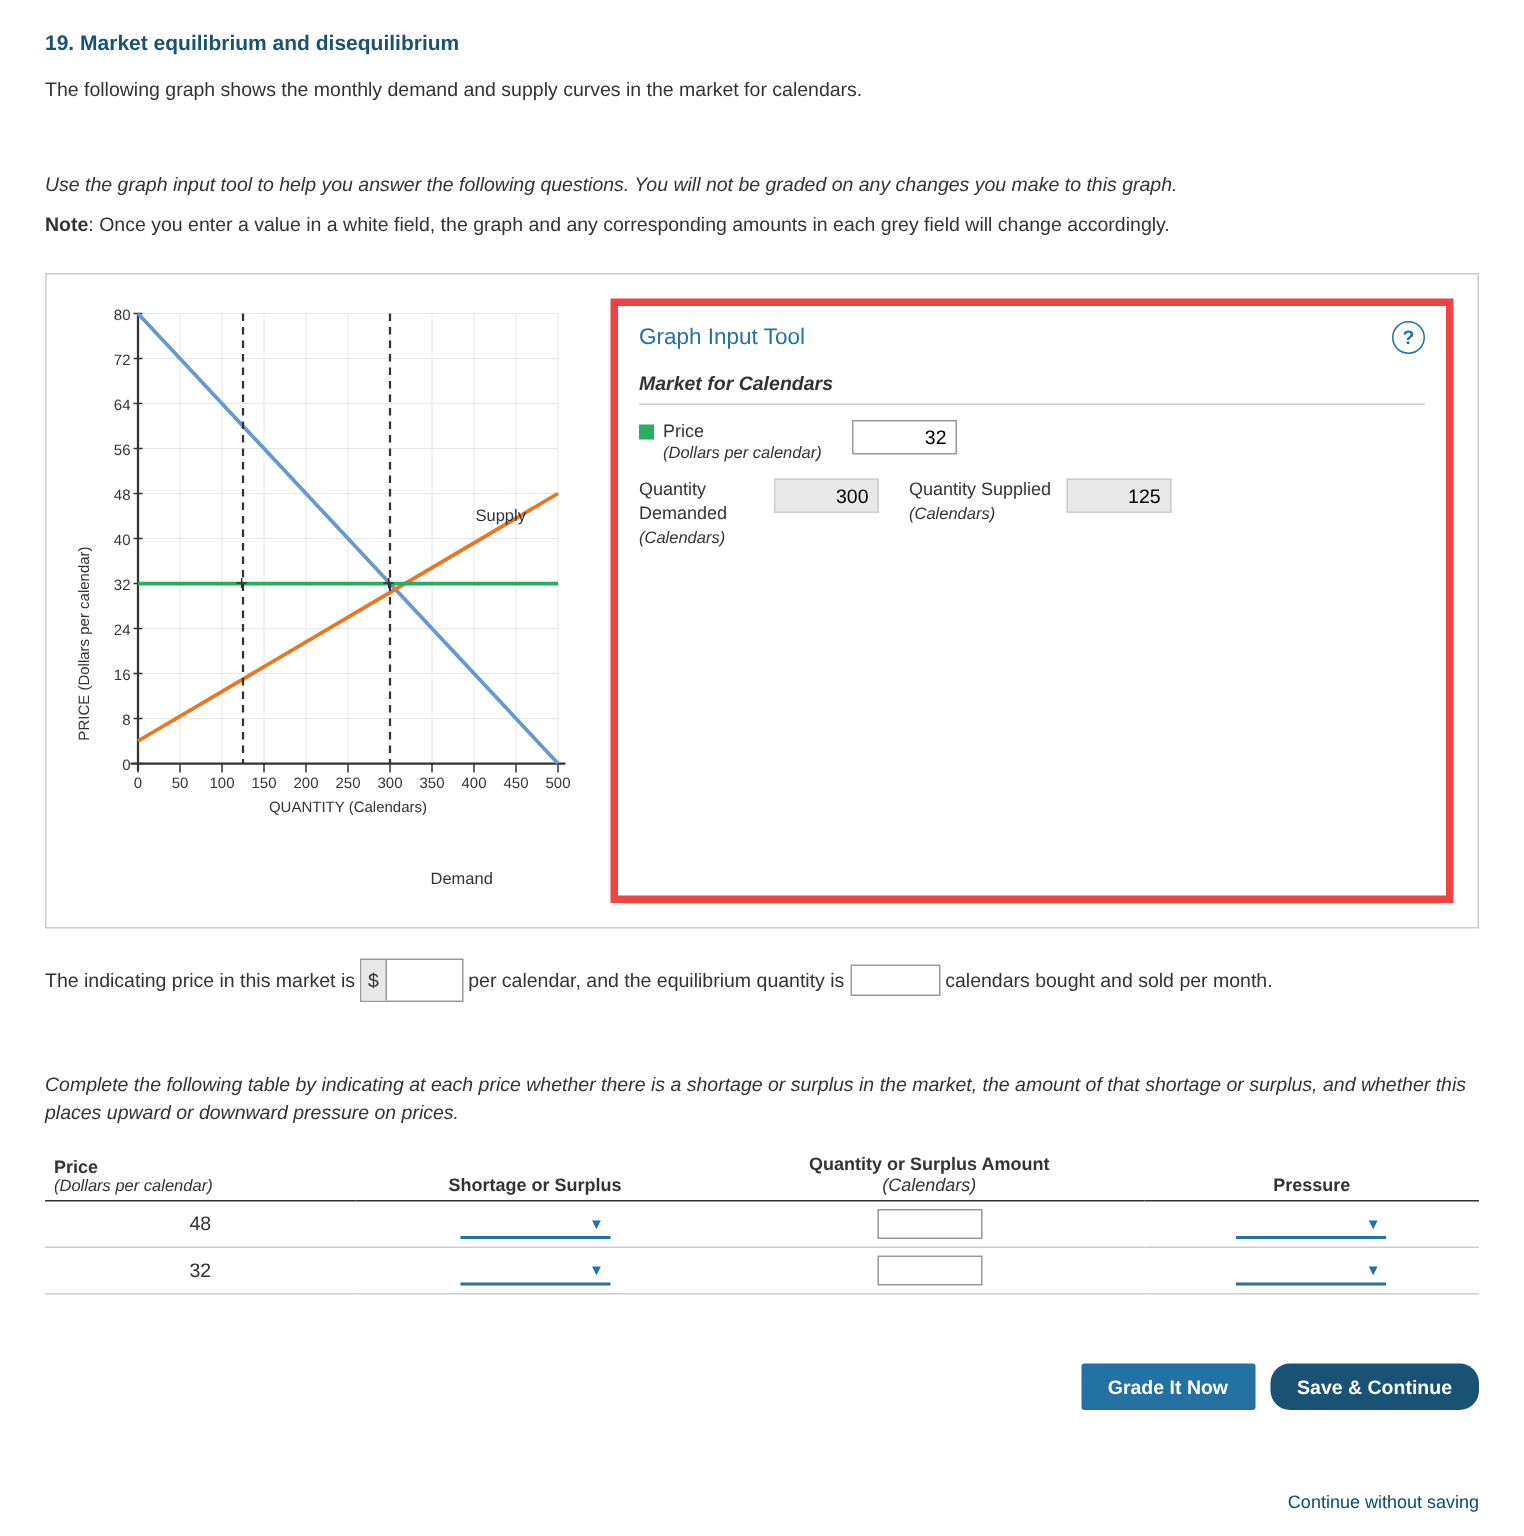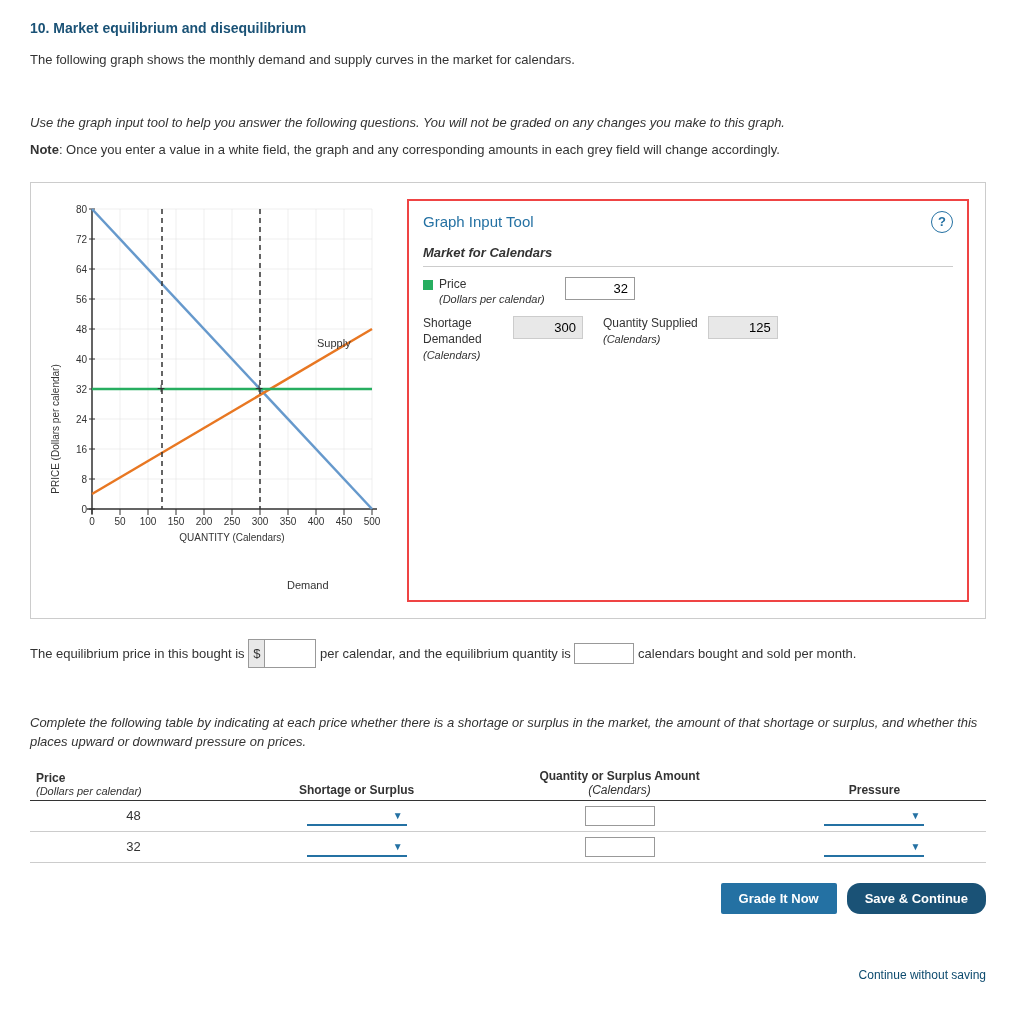--- a/index.html
+++ b/index.html
@@ -34,21 +34,21 @@
 
     
     .graph-area {
       width: 340px;
       flex-shrink: 0;
     }
 
     
     .input-tool-panel {
       flex: 1;
-      border: 2px solid #ef4444;
+      border: 5px solid #ef4444;
       padding: 10px 14px;
     }
     .input-tool-header {
       display: flex;
       justify-content: space-between;
       align-items: center;
       margin-bottom: 12px;
     }
     .input-tool-title {
       font-size: 15px;
@@ -204,21 +204,21 @@
     }
 
     
     .action-buttons {
       display: flex;
       flex-direction: column;
       align-items: flex-end;
       gap: 6px;
       margin-top: 16px;
     }
-    .btn-row { display: flex; gap: 10px; }
+    .btn-row { display: flex; gap: 10px; margin-top: 26px; }
     .btn-grade {
       background: #2471a3;
       color: #fff;
       border: none;
       padding: 8px 18px;
       font-size: 13px;
       font-weight: bold;
       cursor: pointer;
       border-radius: 2px;
     }
@@ -240,21 +240,21 @@
       margin-top: 48px;
     }
   </style>
 </head>
 <body>
 
 
 
 
 <div class="question-title">
-  <span>10.</span>
+  <span>19.</span>
   <span>Market equilibrium and disequilibrium</span>
 </div>
 
 
 <p class="intro-text">The following graph shows the monthly demand and supply curves in the market for calendars.</p>
 <br>
 <p class="italic-text">Use the graph input tool to help you answer the following questions. You will not be graded on any changes you make to this graph.</p>
 <p class="note-text">
   <strong>Note</strong><span>: Once you enter a value in a white field, the graph and any corresponding amounts in each grey field will change accordingly.</span>
 </p>
@@ -392,21 +392,21 @@
           <div class="label-text label-italic">(Dollars per calendar)</div>
         </div>
       </div>
       <input class="input-field" type="text" value="32" style="">
     </div>
 
     <div class="qty-row">
       <div class="qty-group">
         <div>
           <div class="qty-label">
-            <span>Shortage</span><br>
+            <span>Quantity</span><br>
             <span>Demanded</span><br>
             <span class="label-italic">(Calendars)</span>
           </div>
         </div>
         <input class="input-field-gray" type="text" value="300" style="">
       </div>
       <div class="qty-group">
         <div>
           <div class="qty-label">
             <span>Quantity Supplied</span><br>
@@ -414,21 +414,21 @@
           </div>
         </div>
         <input class="input-field-gray" type="text" value="125" style="">
       </div>
     </div>
   </div>
 </div>
 
 
 <p class="equilibrium-line">
-  <span>The equilibrium price in this bought is </span>
+  <span>The indicating price in this market is </span>
   <span class="dollar-input-wrap">
     <span>$</span>
     <input type="text" style="">
   </span>
   <span> per calendar, and the equilibrium quantity is </span>
   <input type="text" style="border: 1px solid rgb(153, 153, 153); padding: 2px 4px; width: 60px; font-size: 13px;">
   <span> calendars bought and sold per month.</span>
 </p>
 
 <br>

